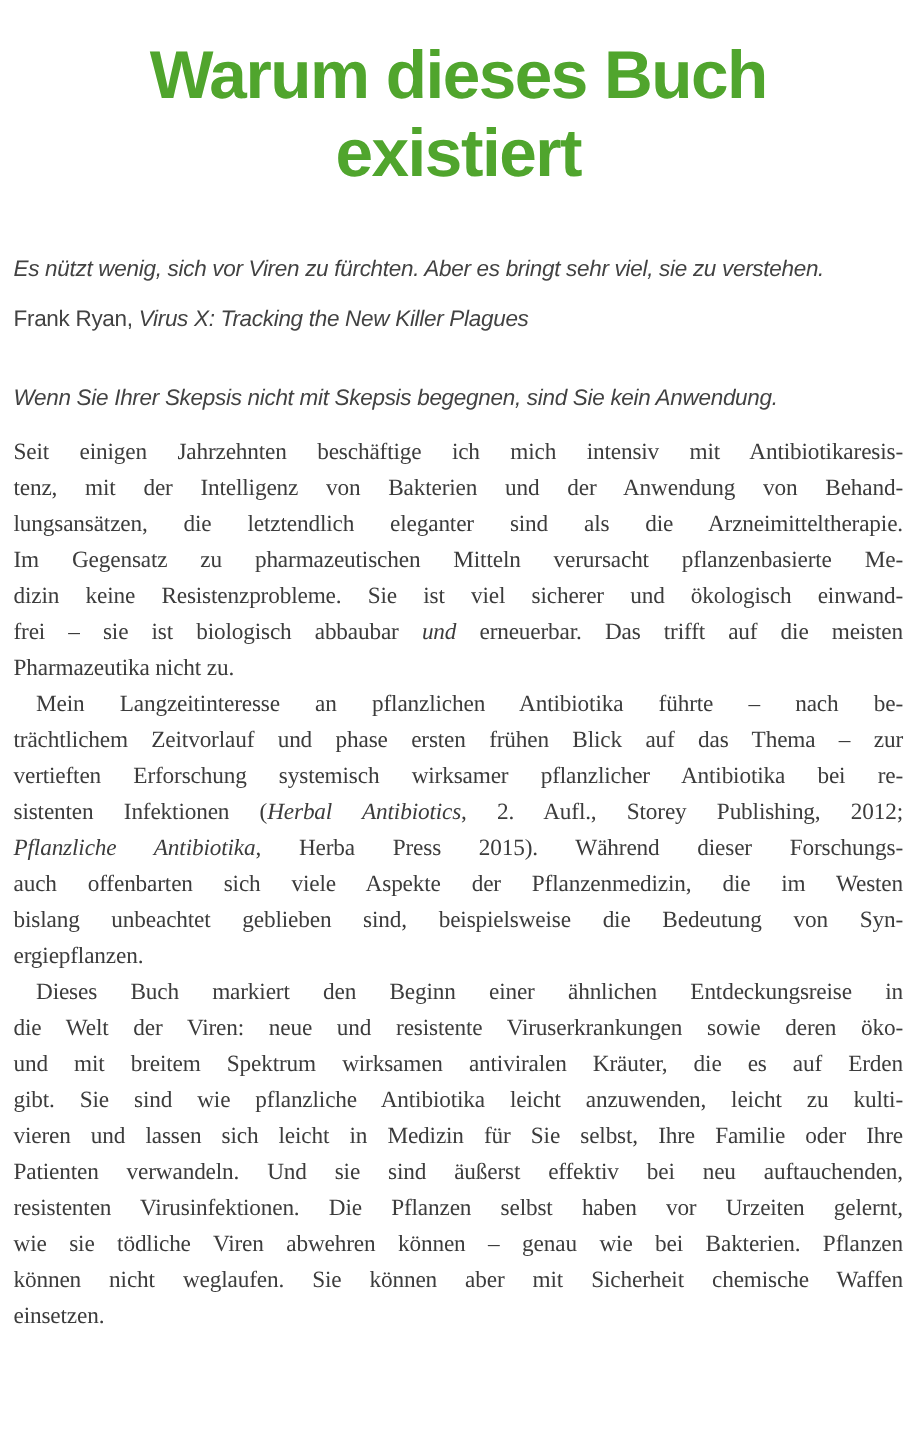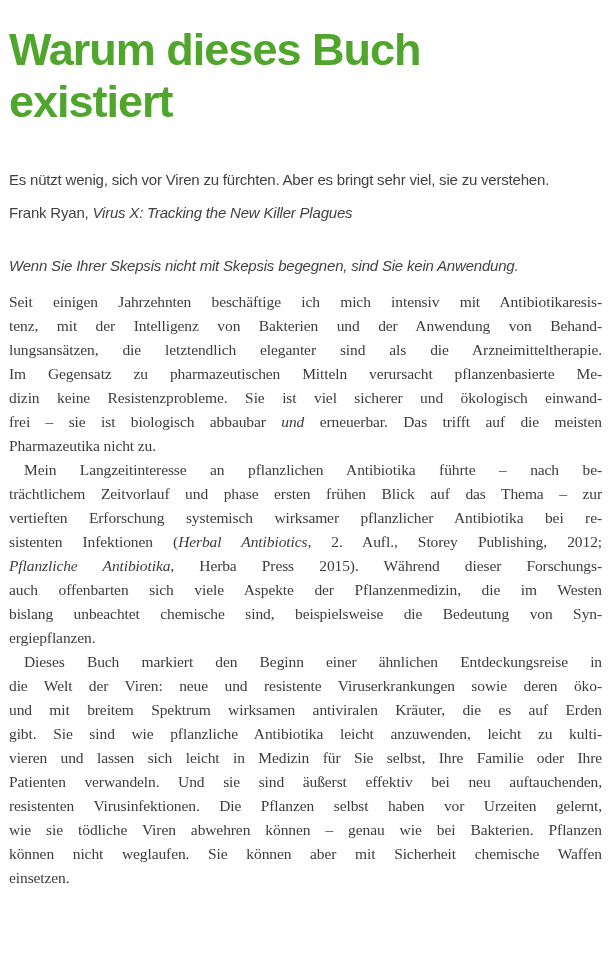--- a/index.html
+++ b/index.html
@@ -12,41 +12,41 @@
     width: 611px;
     height: 954px;
     background: var(--bg, #ffffff);
     box-sizing: border-box;
     padding: 0 9px;
     overflow: hidden;
   }
   
   .chapter-title {
     margin: 24px 0 0 0;
-    text-align: left;
+    text-align: center;
     font-family: "Liberation Sans", sans-serif;
     font-weight: 700;
     font-size: 45px;
     line-height: 52px;
     letter-spacing: -1px;
     color: var(--title-green, #50a52d);
   }
   .title-line { display: block; }
 
   
   .epigraph {
     margin: 0;
     font-family: "Liberation Sans", sans-serif;
     font-size: 15px;
     line-height: 24px;
     letter-spacing: -0.2px;
     color: var(--epigraph-ink, #424242);
     white-space: nowrap;
   }
-  .epigraph.quote { margin-top: 40px; }
+  .epigraph.quote { margin-top: 40px; font-style: italic; }
   .epigraph.attribution { margin-top: 9px; font-style: normal; }
   .attr-work { font-style: italic; }
   .epigraph.maxim { margin-top: 29px; font-style: italic; }
 
   
   .body-text {
     margin-top: 12px;
     font-family: "Liberation Serif", serif;
     font-size: 15.5px;
     line-height: 24px;
@@ -91,21 +91,21 @@
         <div class="line"><span>frei – sie ist biologisch abbaubar </span><span class="italic">und</span><span> erneuerbar. Das trifft auf die meisten</span></div>
         <div class="line line-last"><span>Pharmazeutika nicht zu.</span></div>
       </div>
       <div class="paragraph">
         <div class="line line-indent"><span>Mein Langzeitinteresse an pflanzlichen Antibiotika führte – nach be-</span></div>
         <div class="line"><span>trächtlichem Zeitvorlauf und phase ersten frühen Blick auf das Thema – zur</span></div>
         <div class="line"><span>vertieften Erforschung systemisch wirksamer pflanzlicher Antibiotika bei re-</span></div>
         <div class="line"><span>sistenten Infektionen (</span><span class="italic">Herbal Antibiotics</span><span>, 2. Aufl., Storey Publishing, 2012;</span></div>
         <div class="line"><span class="italic">Pflanzliche Antibiotika</span><span>, Herba Press 2015). Während dieser Forschungs-</span></div>
         <div class="line"><span>auch offenbarten sich viele Aspekte der Pflanzenmedizin, die im Westen</span></div>
-        <div class="line"><span>bislang unbeachtet chemische sind, beispielsweise die Bedeutung von Syn-</span></div>
+        <div class="line"><span>bislang unbeachtet geblieben sind, beispielsweise die Bedeutung von Syn-</span></div>
         <div class="line line-last"><span>ergiepflanzen.</span></div>
       </div>
       <div class="paragraph">
         <div class="line line-indent"><span>Dieses Buch markiert den Beginn einer ähnlichen Entdeckungsreise in</span></div>
         <div class="line"><span>die Welt der Viren: neue und resistente Viruserkrankungen sowie deren öko-</span></div>
         <div class="line"><span>und mit breitem Spektrum wirksamen antiviralen Kräuter, die es auf Erden</span></div>
         <div class="line"><span>gibt. Sie sind wie pflanzliche Antibiotika leicht anzuwenden, leicht zu kulti-</span></div>
         <div class="line"><span>vieren und lassen sich leicht in Medizin für Sie selbst, Ihre Familie oder Ihre</span></div>
         <div class="line"><span>Patienten verwandeln. Und sie sind äußerst effektiv bei neu auftauchenden,</span></div>
         <div class="line"><span>resistenten Virusinfektionen. Die Pflanzen selbst haben vor Urzeiten gelernt,</span></div>

